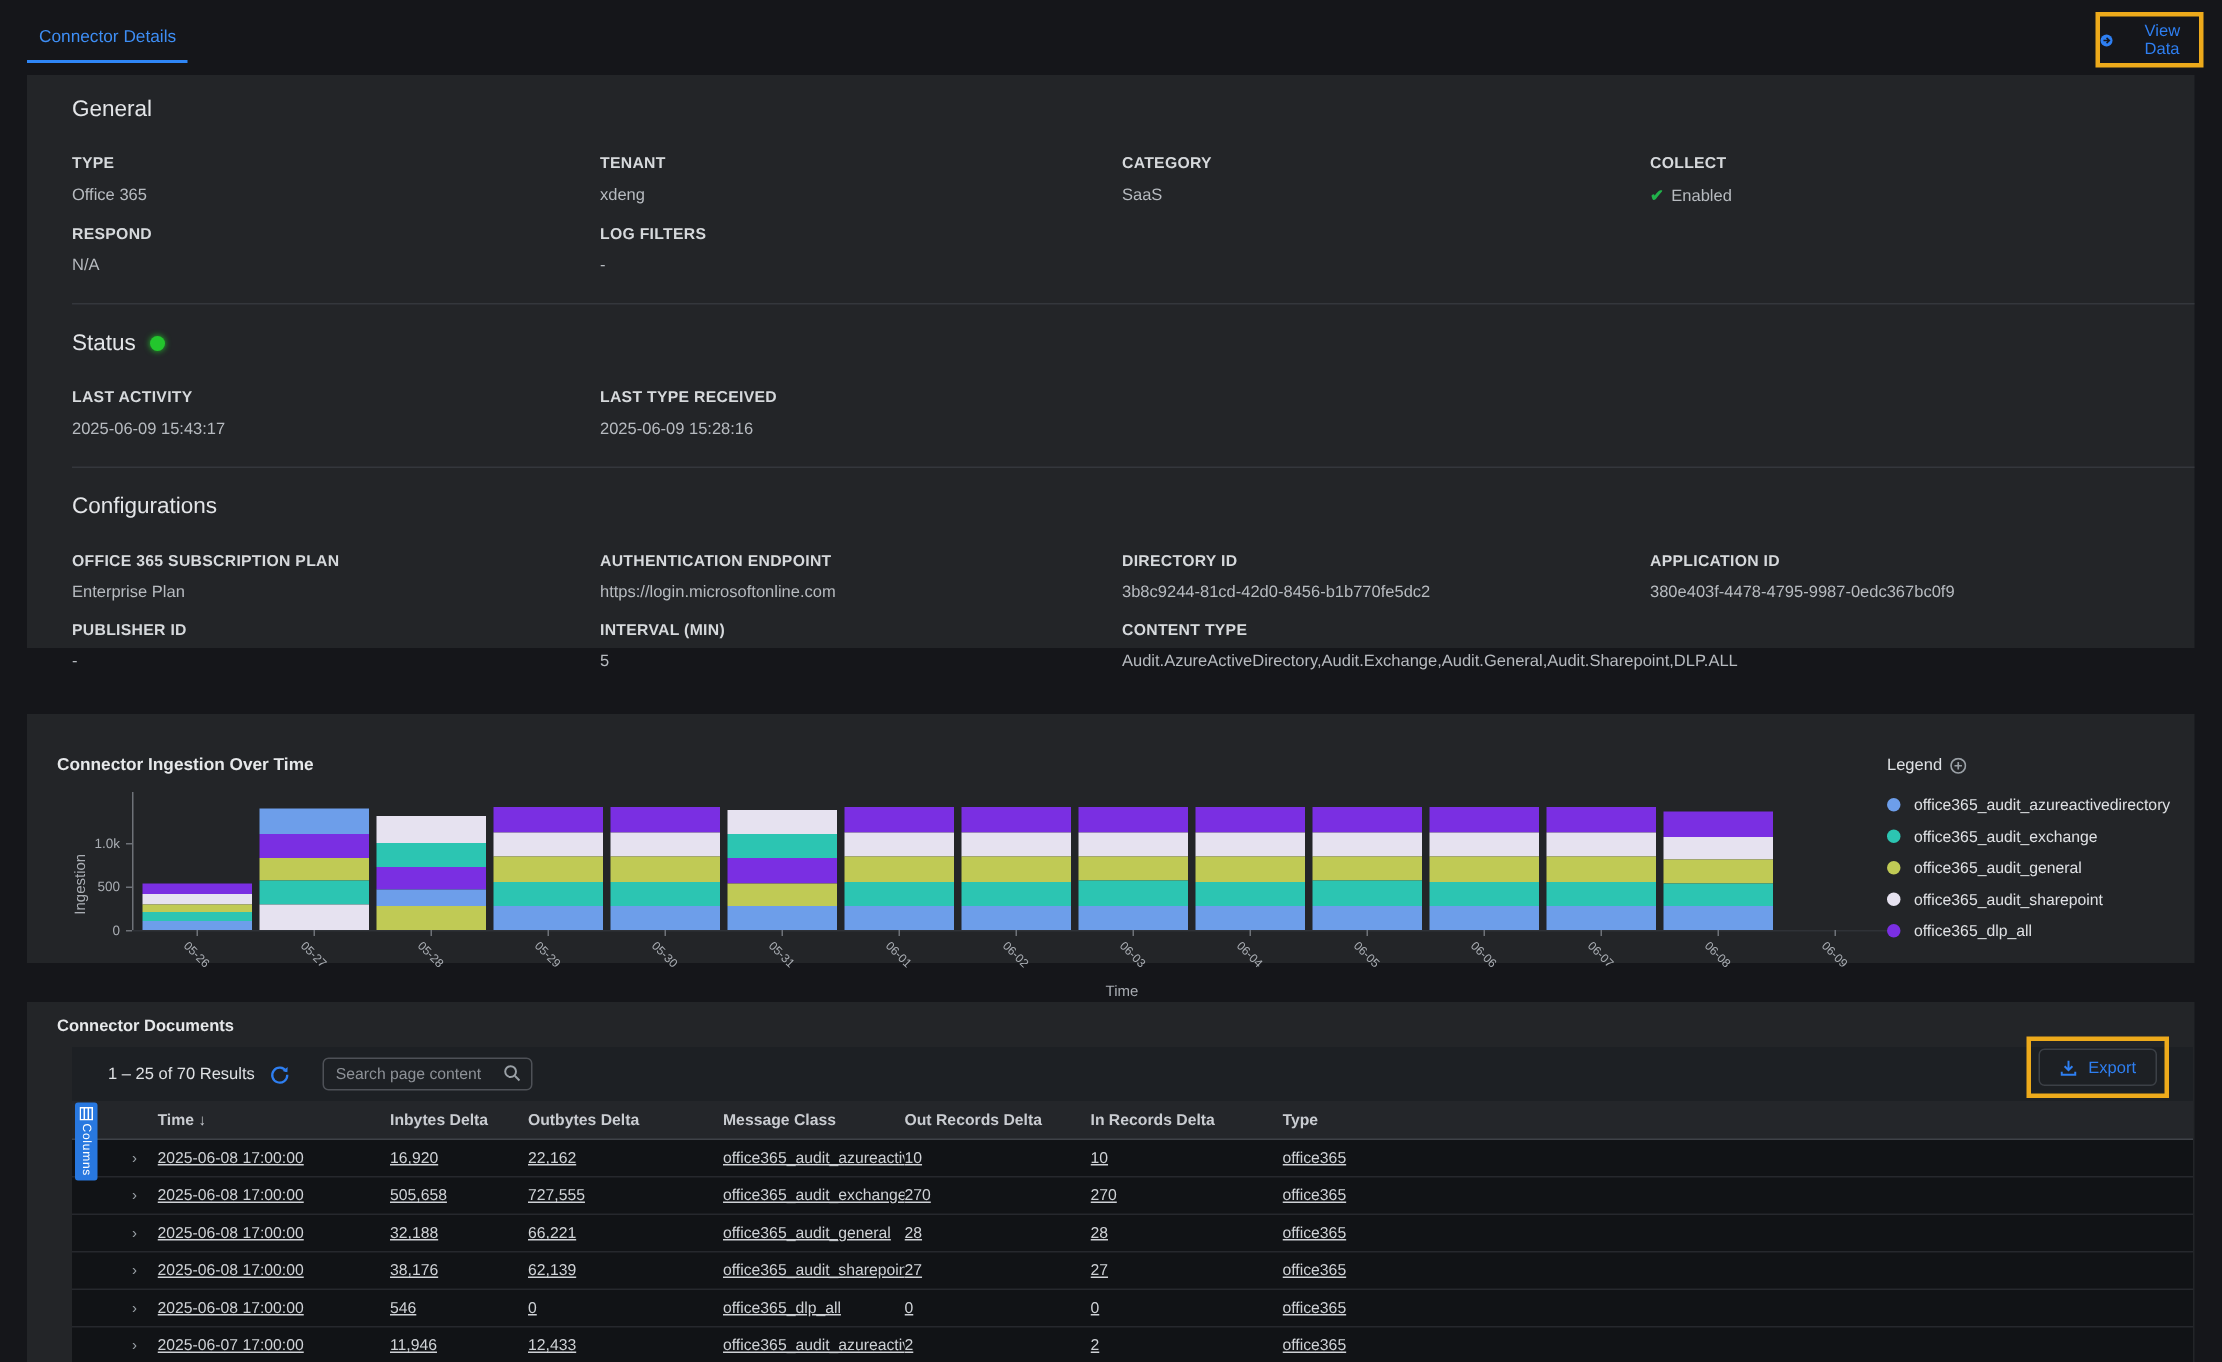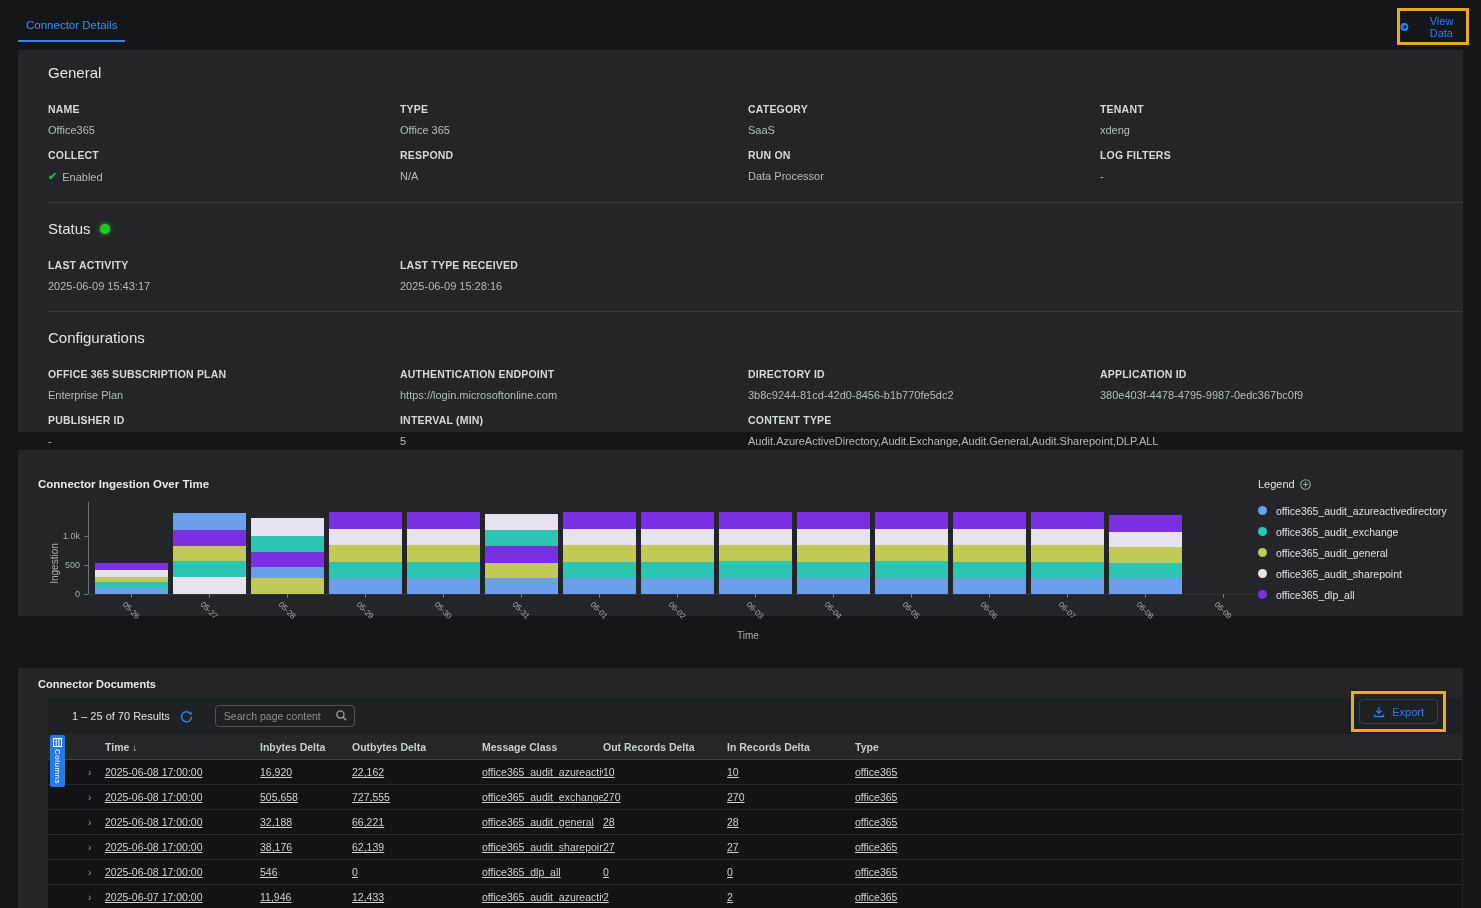--- a/index.html
+++ b/index.html
@@ -19,21 +19,21 @@
   .hl-box { border:3px solid #edaa1b; }
   .viewdata-hl {
     position:absolute; right:12px; top:8px; width:72px; height:37px;
     display:flex; align-items:center; justify-content:center;
   }
   .viewdata { display:flex; align-items:center; gap:21px; color:#2e7ff2; font-size:11px; cursor:pointer; }
 
   
   .card { position:absolute; left:18px; width:1445px; background:#232528; }
   .card-details { top:50px; height:382px; padding:14px 0 0 30px; }
-  .card-chart   { top:450px; height:166px; }
+  .card-chart   { top:476px; height:166px; }
   .card-docs    { top:668px; height:240px; }
 
   h2.section { font-size:15px; font-weight:500; color:#e3e5e8; margin:0 0 22px 0; display:flex; align-items:center; gap:9px; }
   .status-dot { width:10px; height:10px; border-radius:50%; background:#23c62d; box-shadow:0 0 4px #23c62d; }
 
   .fgrid { display:grid; grid-template-columns:352px 348px 352px 1fr; }
   .fgrid2 { display:grid; grid-template-columns:352px 1fr; }
   .field { margin-bottom:13px; padding-right:20px; }
   .flabel { font-size:10.5px; font-weight:bold; letter-spacing:.2px; color:#d6d9dc; margin-bottom:9px; }
   .fvalue { font-size:11px; color:#b7bbc0; display:flex; align-items:center; gap:5px; }
@@ -120,49 +120,41 @@
       </span>
     </div>
   </div>
 
   <div class="card card-details">
     <h2 class="section">
         <span>General</span>
       </h2>
     <div class="fgrid">
       <div class="field">
-        <div class="flabel">NAME</div>
-        <div class="fvalue">Office365</div>
-      </div>
-      <div class="field">
         <div class="flabel">TYPE</div>
         <div class="fvalue">Office 365</div>
       </div>
       <div class="field">
+        <div class="flabel">TENANT</div>
+        <div class="fvalue">xdeng</div>
+      </div>
+      <div class="field">
         <div class="flabel">CATEGORY</div>
         <div class="fvalue">SaaS</div>
-      </div>
-      <div class="field">
-        <div class="flabel">TENANT</div>
-        <div class="fvalue">xdeng</div>
       </div>
       <div class="field">
         <div class="flabel">COLLECT</div>
         <div class="fvalue">
           <span class="check">✔</span>
           <span>Enabled</span>
         </div>
       </div>
       <div class="field">
         <div class="flabel">RESPOND</div>
         <div class="fvalue">N/A</div>
-      </div>
-      <div class="field">
-        <div class="flabel">RUN ON</div>
-        <div class="fvalue">Data Processor</div>
       </div>
       <div class="field">
         <div class="flabel">LOG FILTERS</div>
         <div class="fvalue">-</div>
       </div>
     </div>
 
     <hr class="div">
 
     <h2 class="section">

